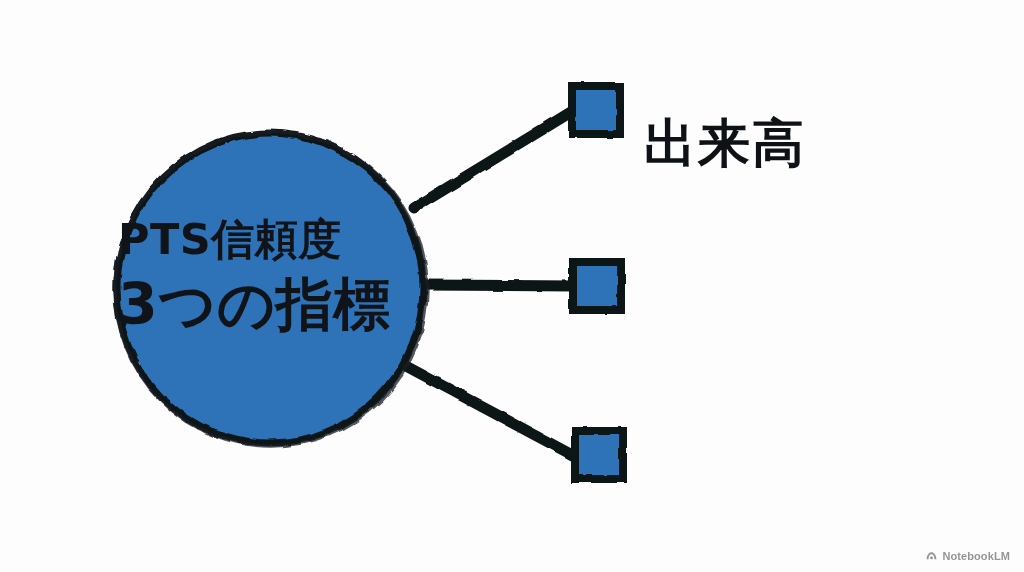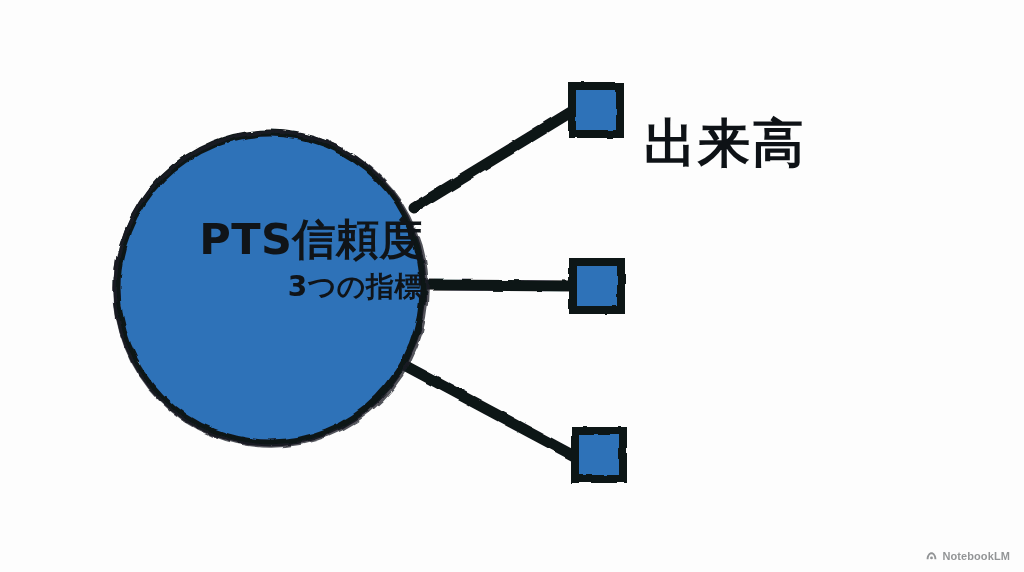--- a/index.html
+++ b/index.html
@@ -28,30 +28,30 @@
     width: 1024px;
     height: 572px;
   }
 
   
   .center-text {
     position: absolute;
     left: 118px;
     top: 214px;
     width: 305px;
-    text-align: right;
+    text-align: left;
     color: #101418;
     font-family: "DejaVu Sans", sans-serif;
     font-weight: 600;
     line-height: 1.20;
     letter-spacing: 0.5px;
     pointer-events: none;
   }
   .center-line1 { font-size: 43px; display: block; }
-  .center-line2 { font-size: 28px; display: block; margin-top: 4px; }
+  .center-line2 { font-size: 57px; display: block; margin-top: 4px; }
 
   
   .leaf-label {
     position: absolute;
     color: #0e1216;
     font-family: "DejaVu Sans", sans-serif;
     font-weight: 600;
     font-size: 52px;
     letter-spacing: 2px;
     white-space: nowrap;

